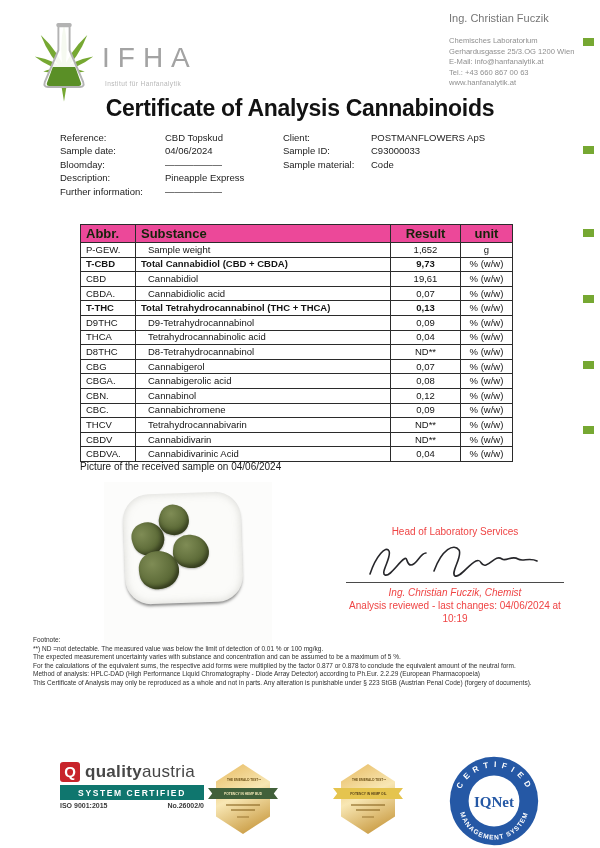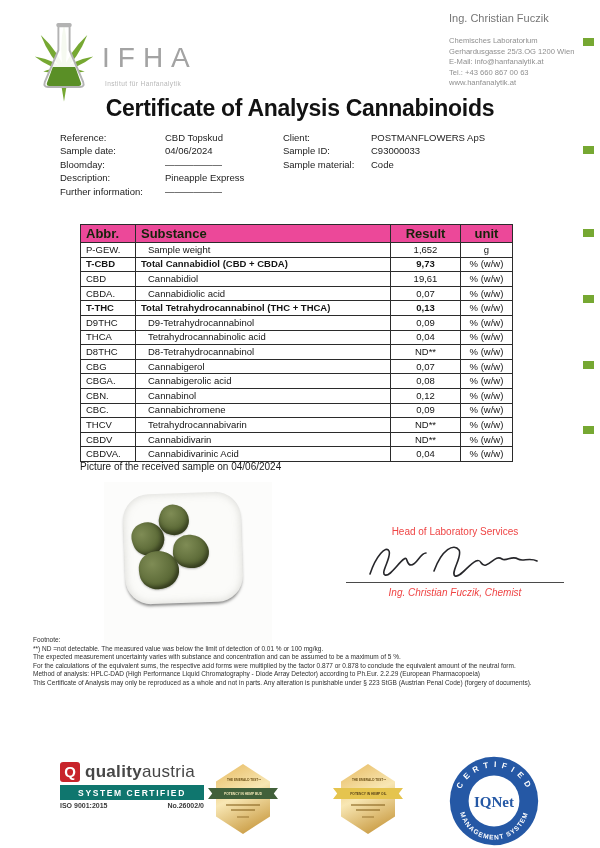--- a/index.html
+++ b/index.html
@@ -281,20 +281,24 @@
 
   <div class="sig-block">
     <div class="sig-heading">Head of Laboratory Services</div>
     <svg class="sig-svg" width="190" height="42" viewBox="0 0 190 42">
       <path d="M10,34 C16,16 26,5 29,11 C32,17 20,33 25,35 C30,37 38,23 44,19 C48,16 46,25 51,25 C57,25 60,13 66,13
                M74,31 C82,9 94,3 99,10 C103,16 90,33 95,36 C100,38 108,25 116,21 C122,18 120,27 126,25
                C132,23 136,15 142,19 C146,22 152,15 158,19 C162,22 170,17 177,21" stroke="#26262a" stroke-width="1.6" fill="none" stroke-linecap="round"></path>
     </svg>
     <div class="sig-line"></div>
     <div class="sig-name">Ing. Christian Fuczik, Chemist</div>
+    <div class="sig-reviewed">
+      <span>Analysis reviewed - last changes: 04/06/2024 at</span><br>
+      <span>10:19</span>
+    </div>
   </div>
 
   <div class="footnote">
     <div>Footnote:</div>
     <div>**) ND =not detectable. The measured value was below the limit of detection of 0.01 % or 100 mg/kg.</div>
     <div>The expected measurement uncertainty varies with substance and concentration and can be assumed to be a maximum of 5 %.</div>
     <div>For the calculations of the equivalent sums, the respective acid forms were multiplied by the factor 0.877 or 0.878 to conclude the equivalent amount of the neutral form.</div>
     <div>Method of analysis: HPLC-DAD (High Performance Liquid Chromatography - Diode Array Detector) according to Ph.Eur. 2.2.29 (European Pharmacopoeia)</div>
     <div>This Certificate of Analysis may only be reproduced as a whole and not in parts. Any alteration is punishable under § 223 StGB (Austrian Penal Code) (forgery of documents).</div>
   </div>

